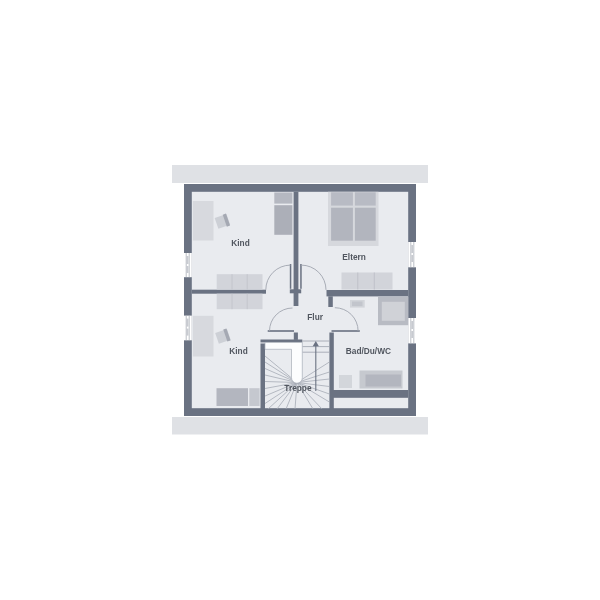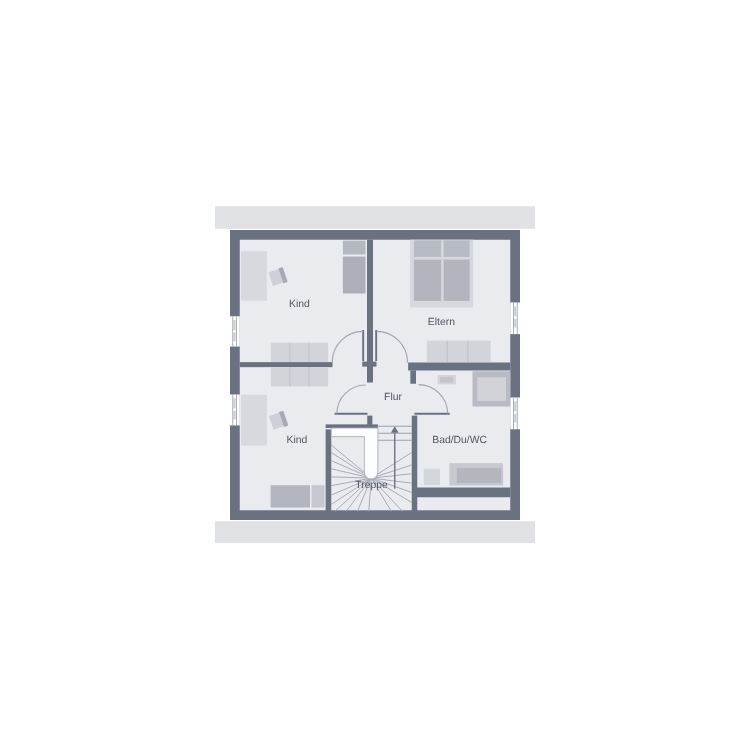--- a/index.html
+++ b/index.html
@@ -1,16 +1,16 @@
 <!DOCTYPE html>
 <html><head>
 <meta charset="utf-8">
 <style>
   html,body{margin:0;padding:0;background:#ffffff;}
-  #c{position:relative;width:600px;height:600px;font-family:"Liberation Sans",sans-serif;}
+  #c{position:relative;width:600px;height:600px;font-family:"Liberation Sans",sans-serif;font-weight:bold;}
   svg{position:absolute;top:0;left:0;}
   text{font-family:"Liberation Sans",sans-serif;fill:#51565f;}
 </style>
 </head>
 <body>
 <div id="c">
 <svg width="600" height="600" viewBox="0 0 600 600">
 
   <rect x="0" y="0" width="600" height="600" fill="#ffffff"></rect>
 

